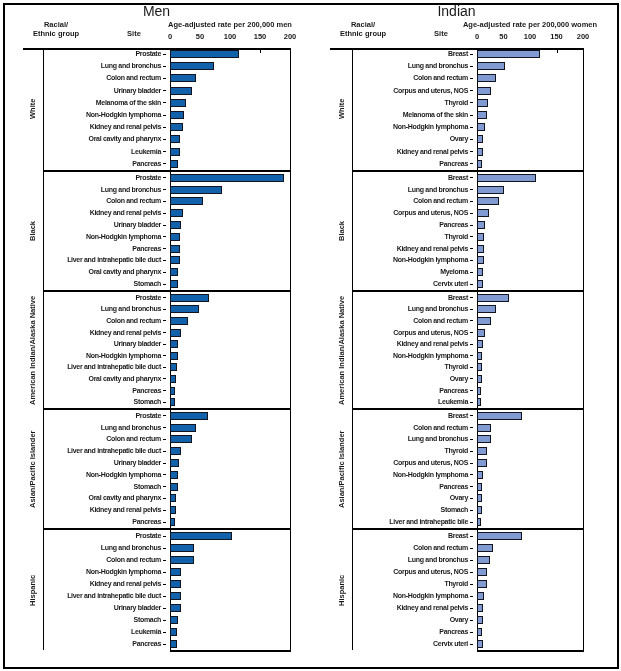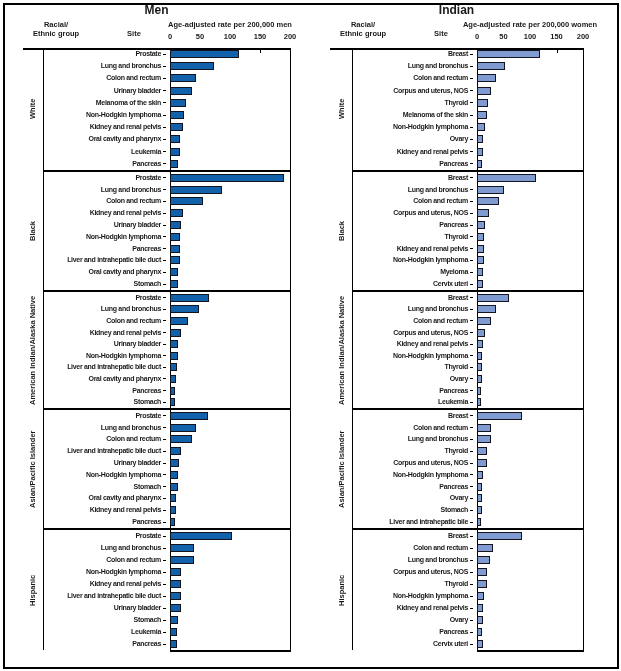--- a/index.html
+++ b/index.html
@@ -1,20 +1,20 @@
 <!DOCTYPE html>
 <html><head>
 <meta charset="utf-8">
 <style>
   html,body{margin:0;padding:0;background:#fff;}
   .figure{position:relative;width:621px;height:671px;background:#fff;overflow:hidden;
           font-family:"Liberation Sans",sans-serif;color:#1a1a1a;}
   .frame{position:absolute;left:3px;top:3px;width:612px;height:662px;border:2px solid #000;}
   .abs{position:absolute;}
-  .chart-title{font-size:12px;font-weight:bold;transform:translateX(-50%);white-space:nowrap;}
+  .chart-title{font-size:14px;font-weight:normal;transform:translateX(-50%);white-space:nowrap;}
   .hdr{font-size:7.5px;font-weight:bold;transform:translateX(-50%);text-align:center;
        white-space:pre-line;line-height:9px;}
   .axis-label{font-size:7.5px;font-weight:bold;transform:translateX(-50%);white-space:nowrap;}
   .tick-label{font-size:7.5px;font-weight:bold;transform:translateX(-50%);}
   .hline{background:#000;height:2px;}
   .vline{background:#000;width:1px;}
   .tickmark{background:#000;width:1px;height:3px;}
   .group-box{position:absolute;border-left:1px solid #000;box-sizing:border-box;
              display:flex;flex-direction:column;justify-content:space-around;}
   .group-box.sep{border-top:2px solid #000;}

